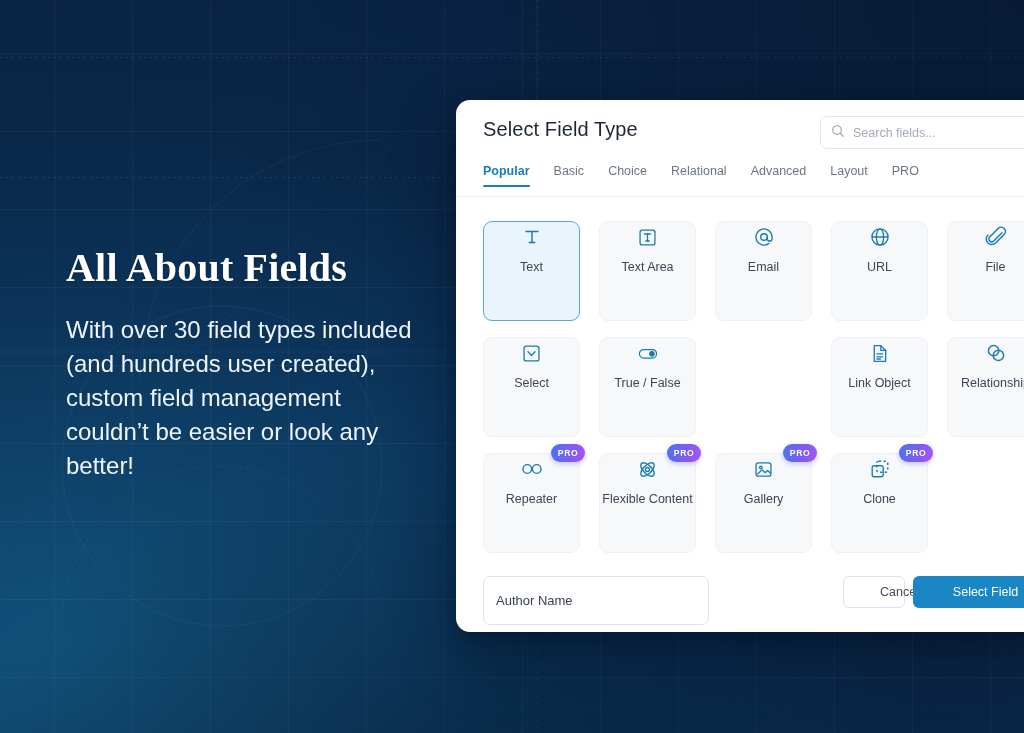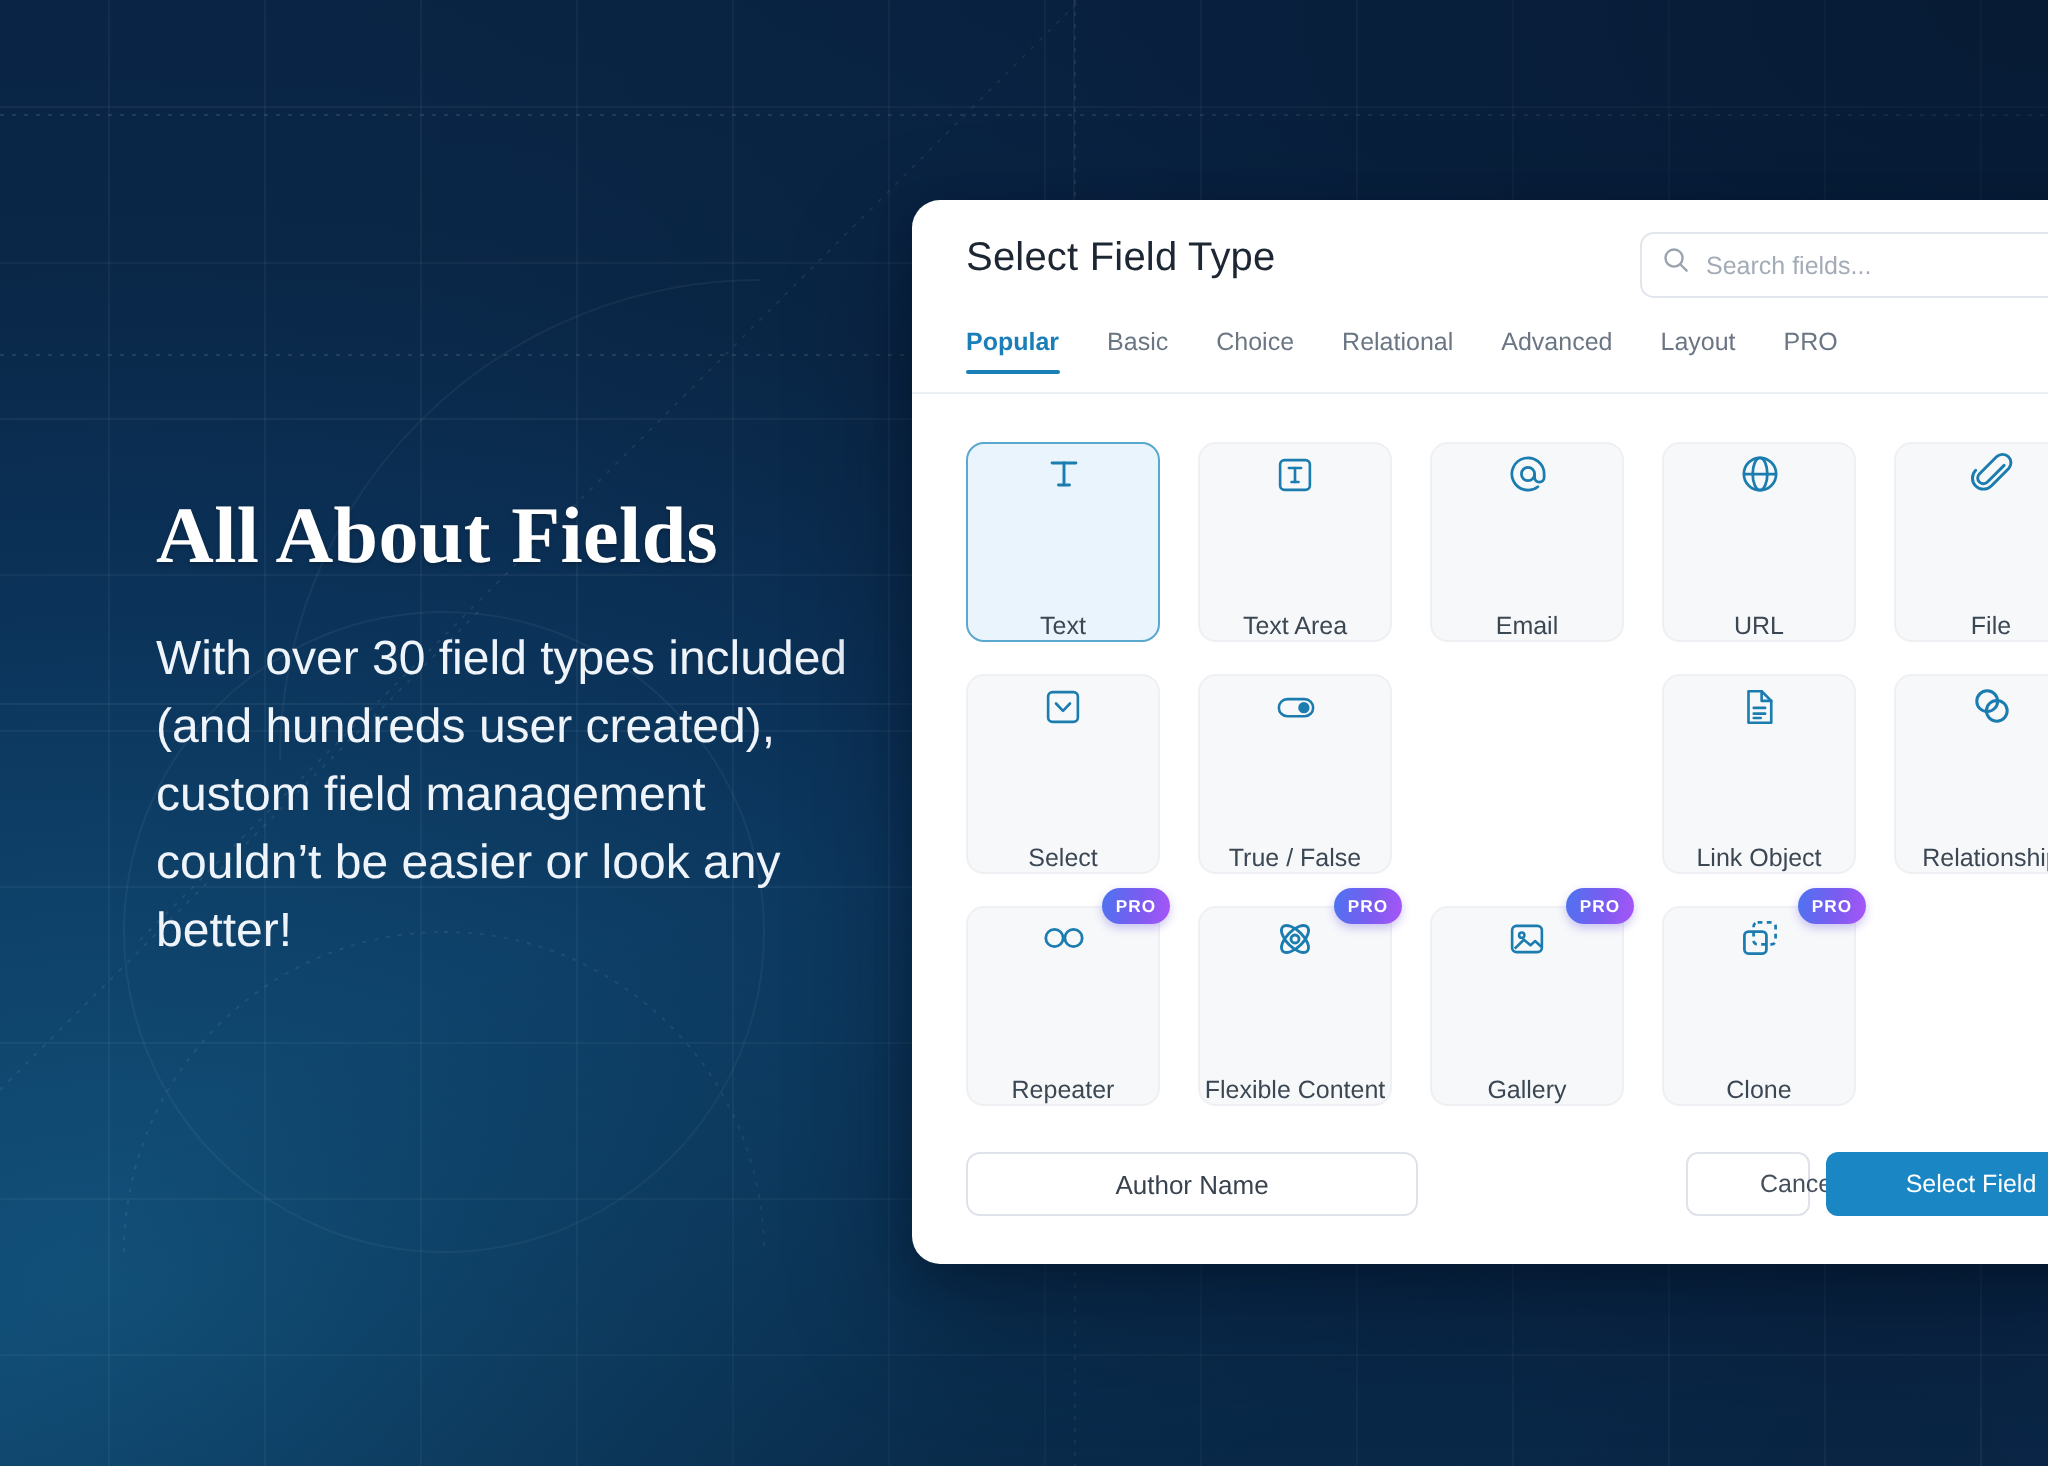--- a/index.html
+++ b/index.html
@@ -56,21 +56,20 @@
     background-repeat: no-repeat;
   }
   .bg-svg { position: absolute; inset: 0; }
 
   
   .hero {
     position: absolute;
     left: 66px;
     top: 246px;
     width: 360px;
-    margin-left: 12px;
   }
   .hero-title {
     font-family: "Liberation Serif", "DejaVu Serif", serif;
     font-weight: 700;
     font-size: 40px;
     line-height: 1.08;
     color: #ffffff;
     letter-spacing: 0.2px;
     margin: 0 0 24px 0;
     text-shadow: 0 1px 2px rgba(0,0,0,0.25);
@@ -183,21 +182,21 @@
     top: 0;
     width: 97px;
     height: 100px;
     border-radius: 9px;
     background: #f7f8fa;
     border: 1px solid #eef0f3;
     box-sizing: border-box;
     display: flex;
     flex-direction: column;
     align-items: center;
-    justify-content: space-between;
+    justify-content: flex-start;
     cursor: pointer;
   }
   .card.selected {
     background: #e9f4fc;
     border: 1.6px solid #5aa7cf;
   }
   .card-icon {
     height: 30px;
     display: flex;
     align-items: center;
@@ -233,31 +232,30 @@
     position: absolute;
     left: 0; right: 0;
     top: 462px;
     height: 70px;
   }
   .author-input {
     position: absolute;
     left: 27px;
     top: 14px;
     width: 226px;
-    height: 32px;
+    height: 49px;
     border: 1px solid #dfe3e9;
     border-radius: 7px;
     background: #fff;
     box-sizing: border-box;
     padding: 0 12px;
     font-family: "Liberation Sans", sans-serif;
     font-size: 13px;
     color: #39434f;
     outline: none;
-    text-align: center;
   }
   .author-input::placeholder { color: #39434f; }
   .btn-cancel {
     position: absolute;
     left: 387px;
     top: 14px;
     width: 62px;
     height: 32px;
     border: 1px solid #dfe3e9;
     border-radius: 6px;

